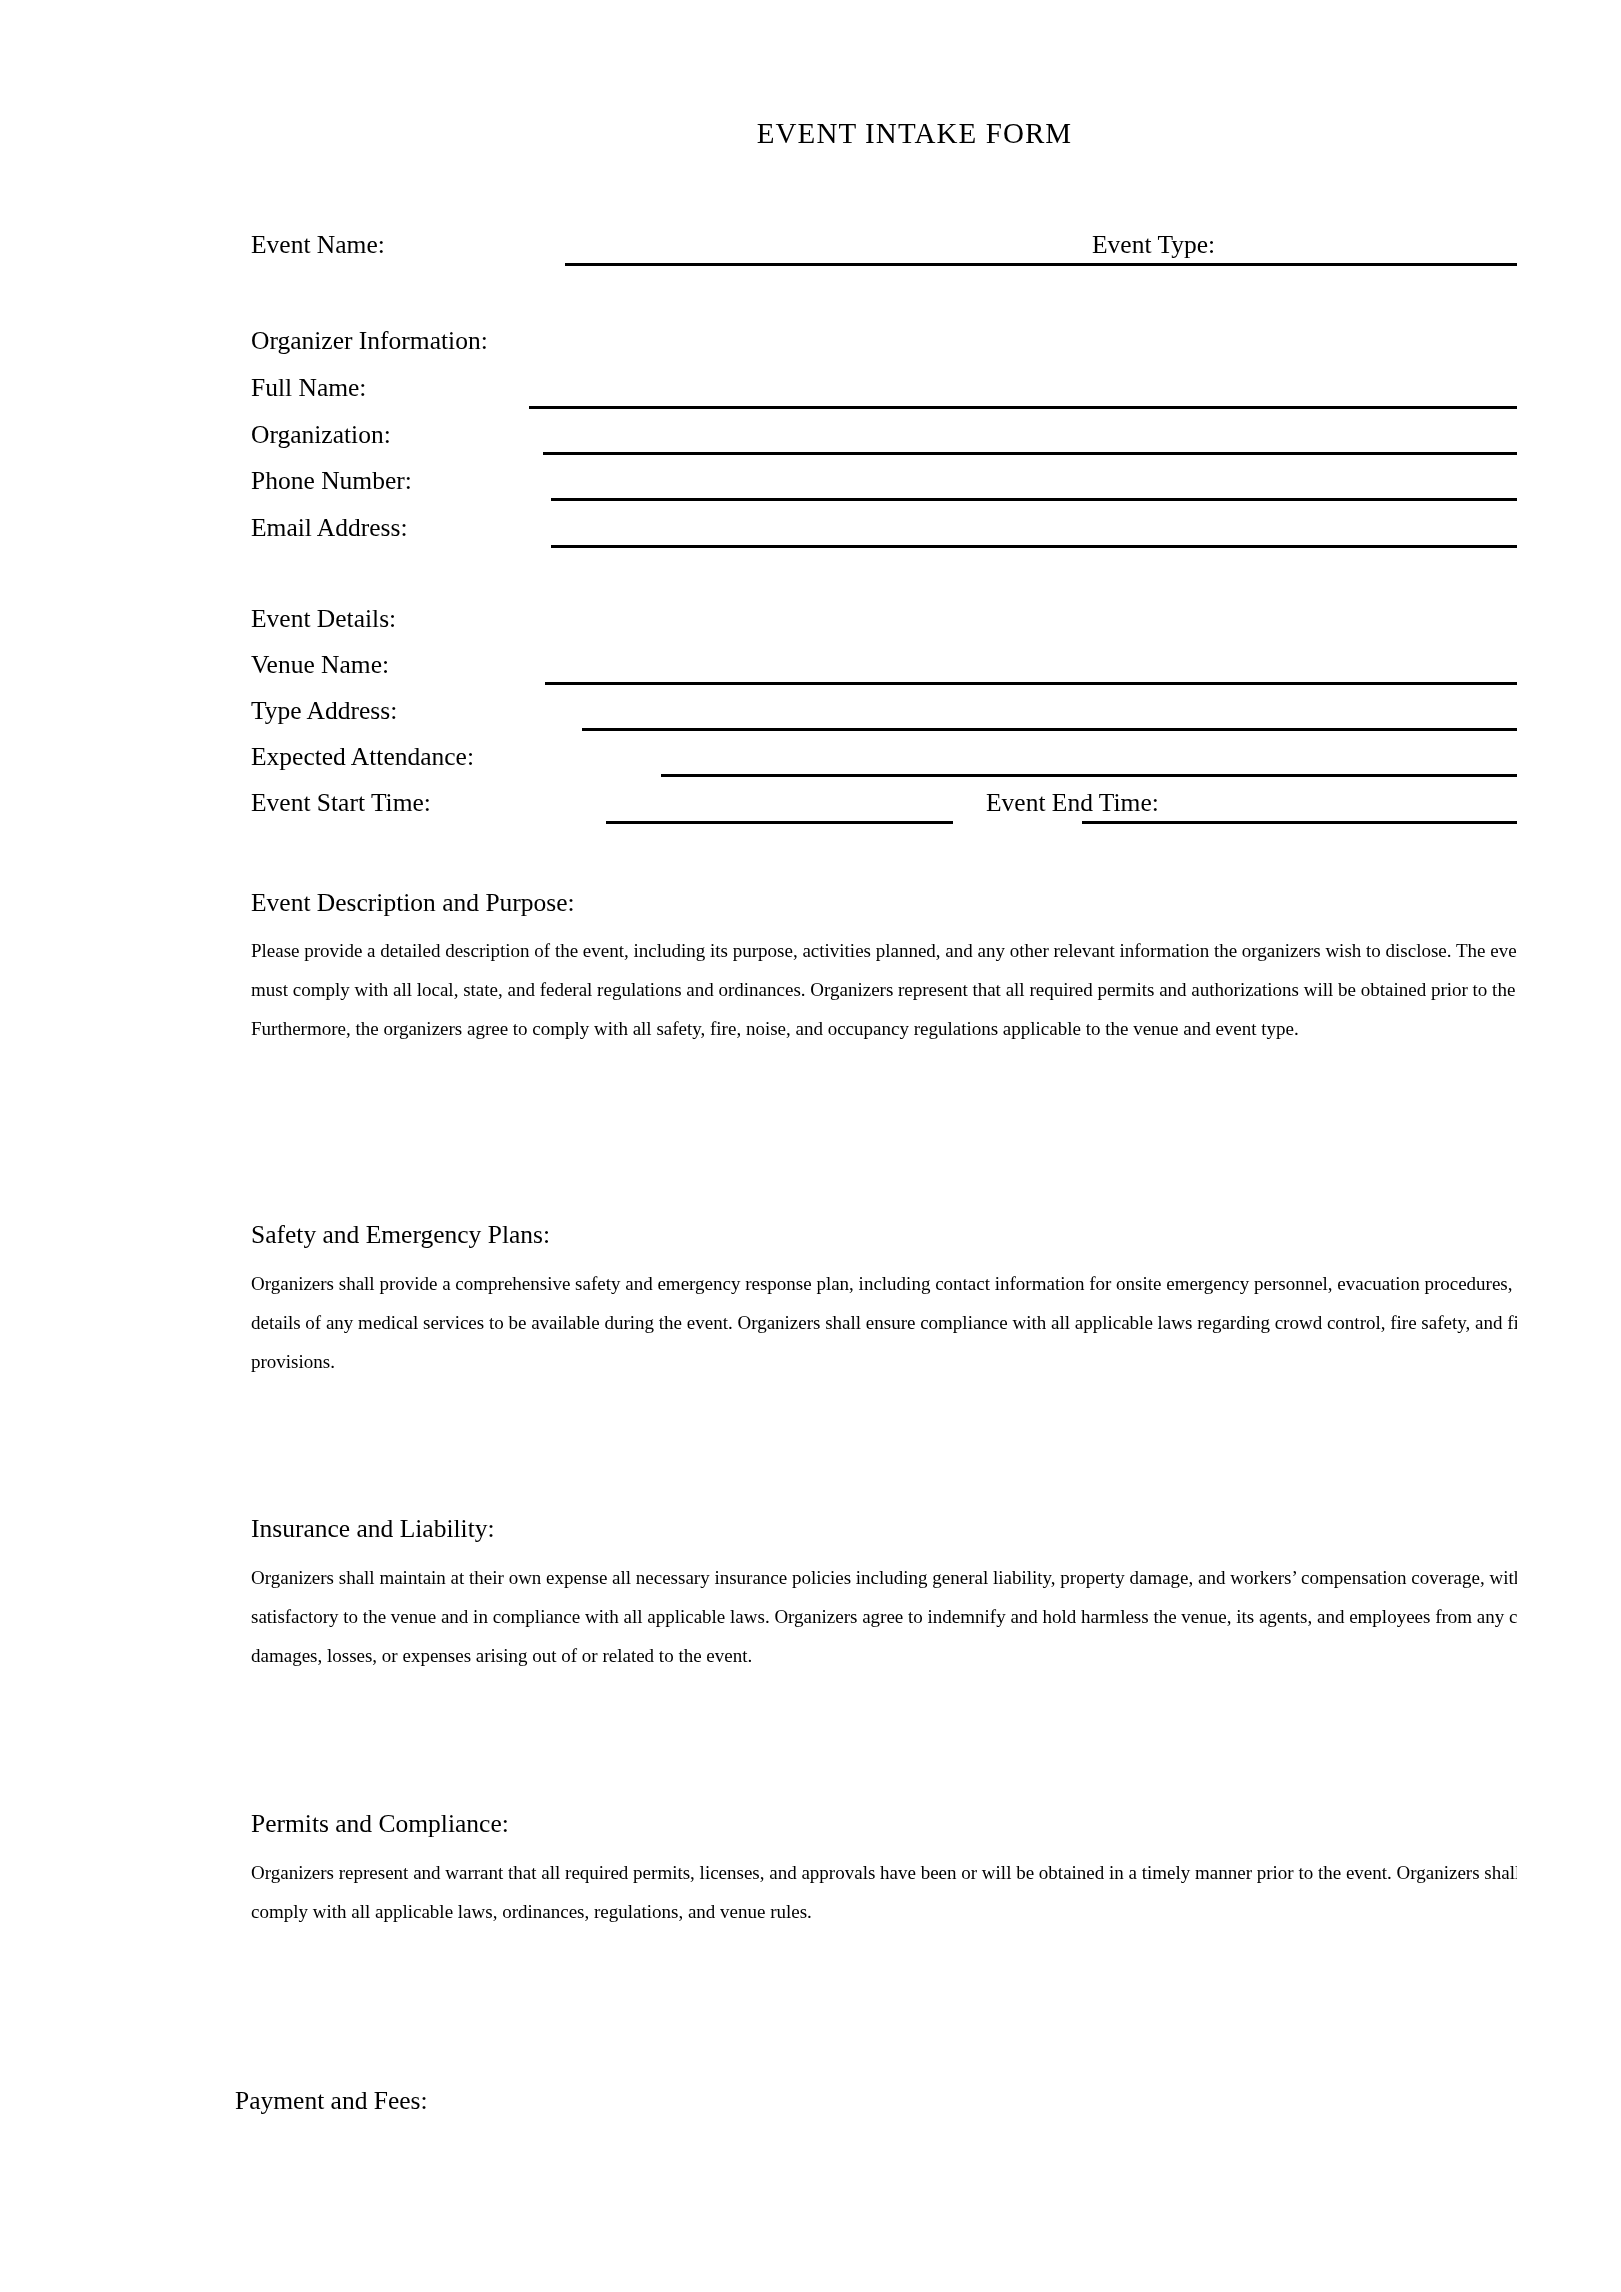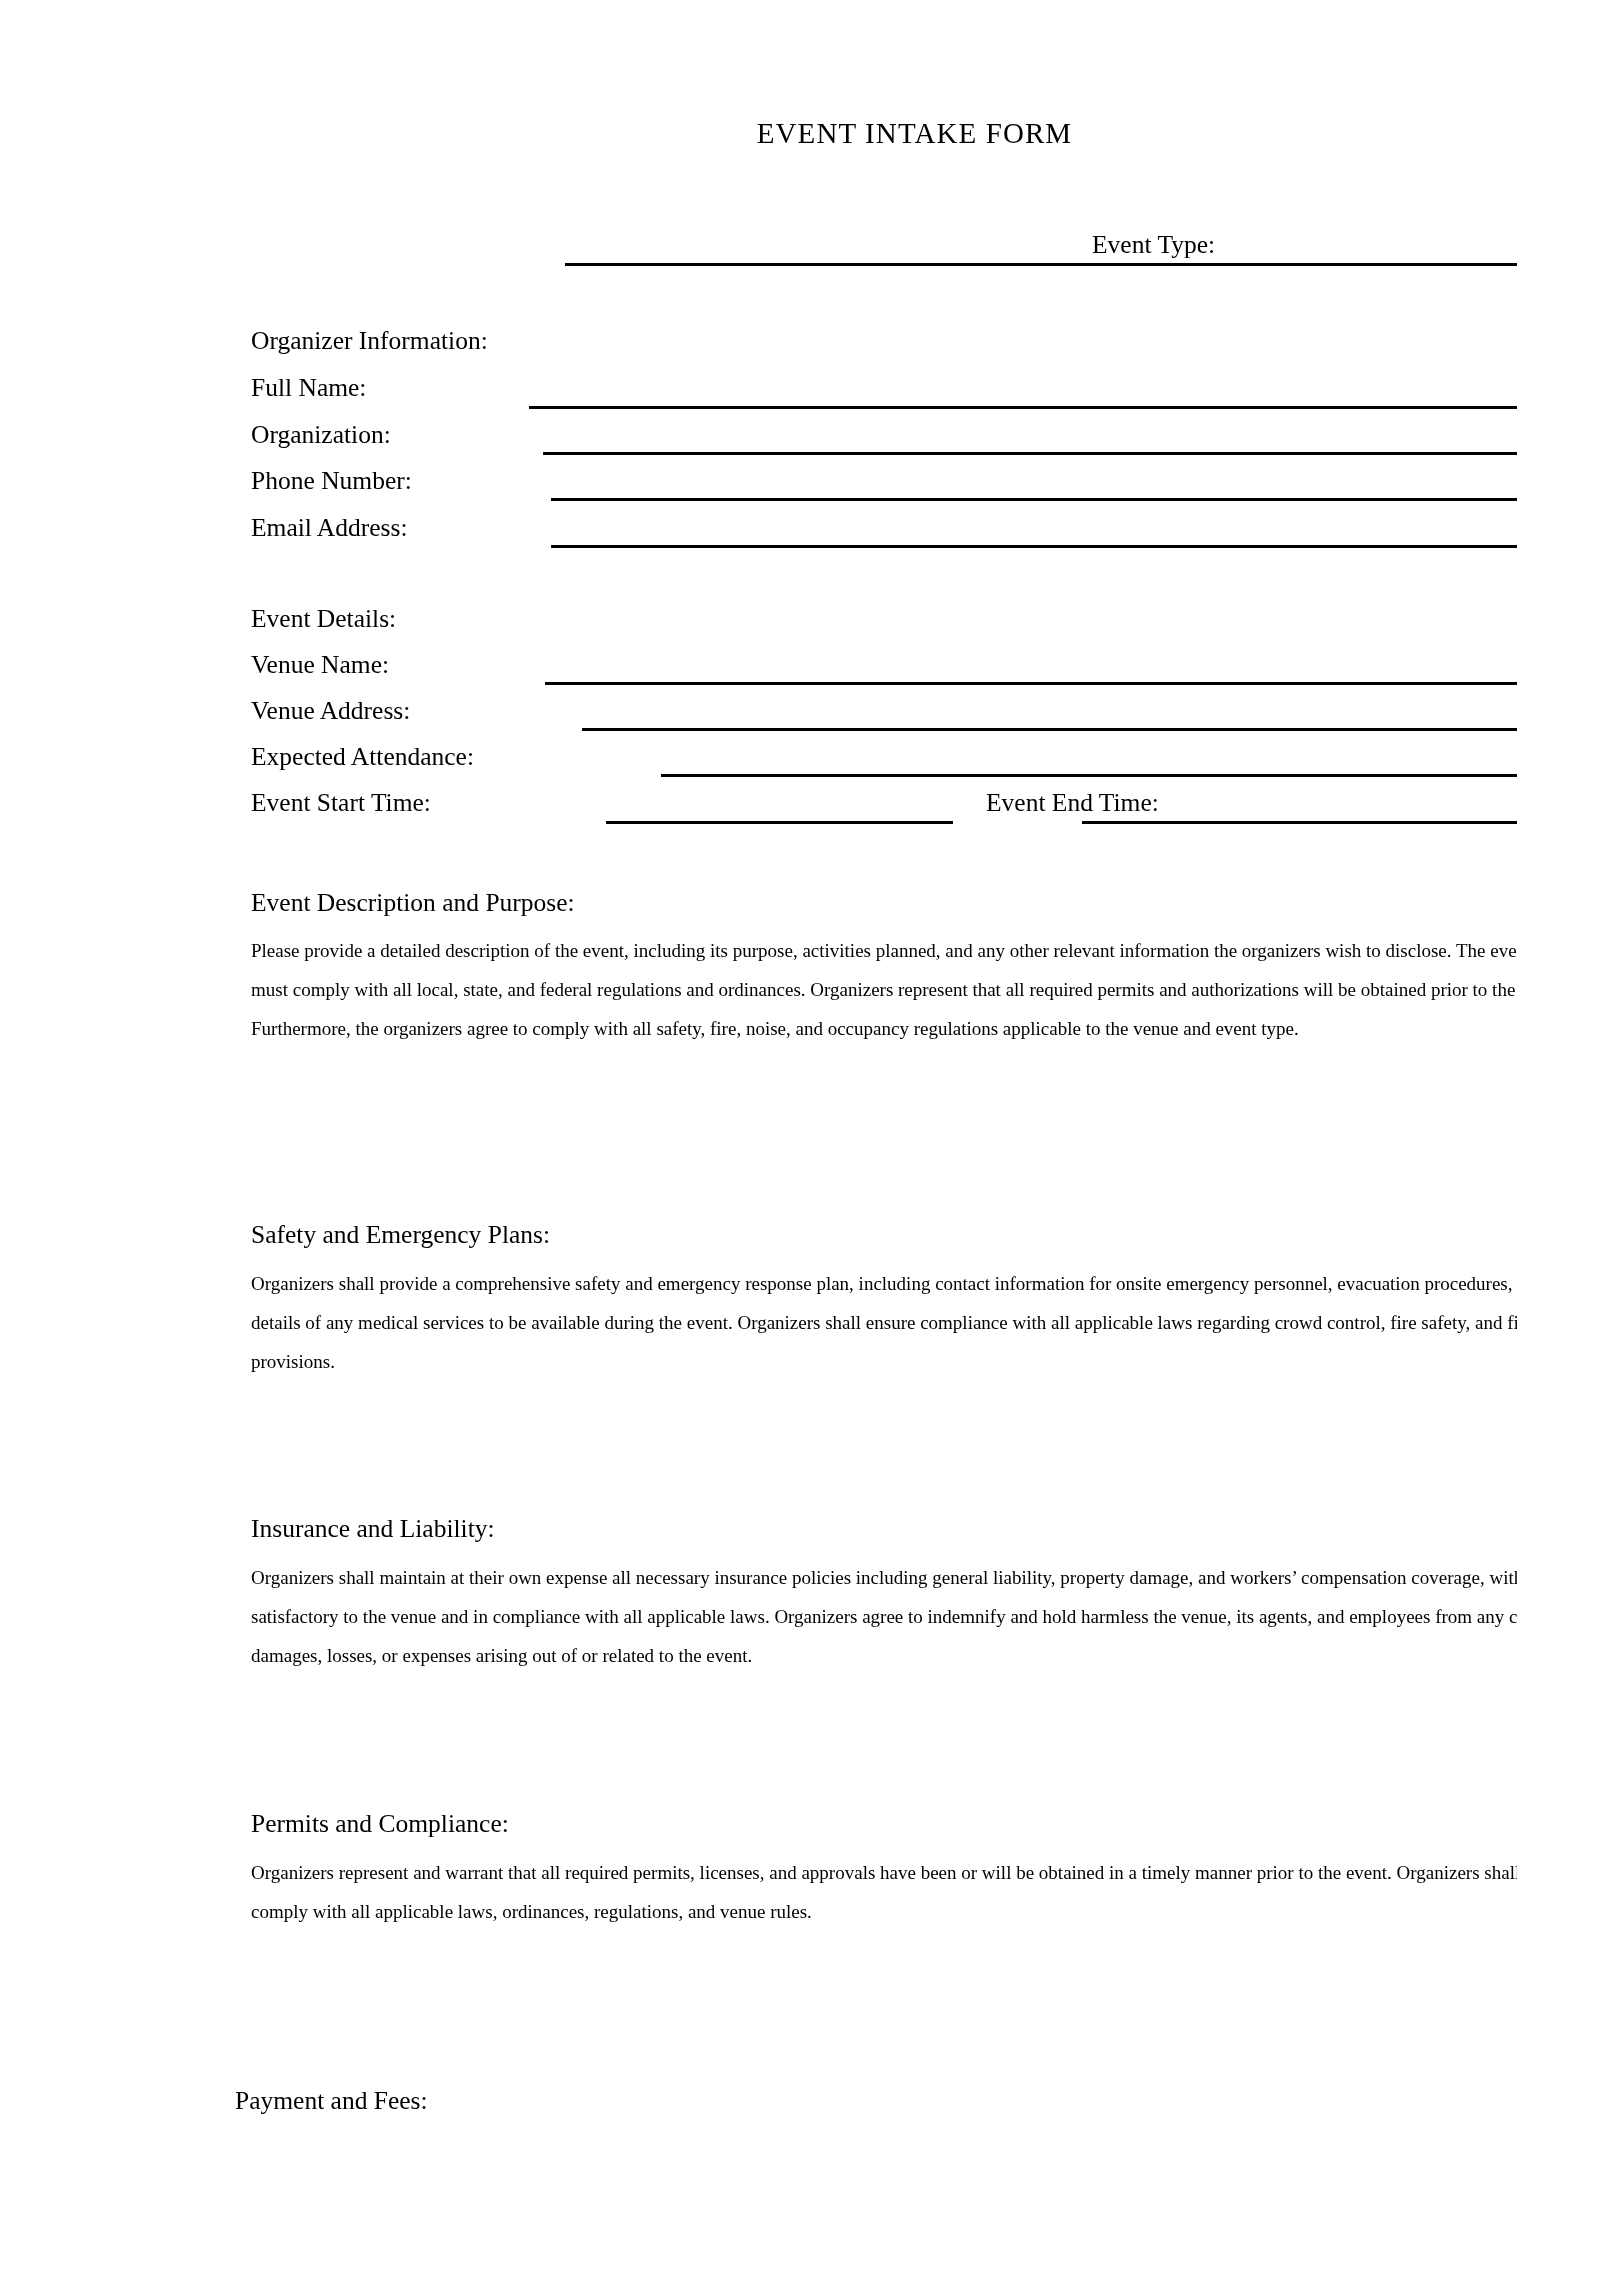--- a/index.html
+++ b/index.html
@@ -71,20 +71,23 @@
     text-align: left;
   }
 </style>
 </head>
 <body>
 
 <div class="page">
 
   <div class="doc-title">EVENT INTAKE FORM</div>
 
+  <div class="field-row" style="left:147px; top:227px; width:1321px;">
+    <span class="field-label">Event Name:</span>
+  </div>
   <div class="rule" style="left:461px; top:263px; width:1007px;"></div>
   <div class="field-label" style="position:absolute; left:988px; top:227px;">Event Type:</div>
 
   <div class="section-heading" style="left:147px; top:323px;">Organizer Information:</div>
 
   <div class="field-label" style="position:absolute; left:147px; top:370px;">Full Name:</div>
   <div class="rule" style="left:425px; top:406px; width:1043px;"></div>
 
   <div class="field-label" style="position:absolute; left:147px; top:417px;text-align:right;">Organization:</div>
   <div class="rule" style="left:439px; top:452px; width:1029px;"></div>
@@ -93,21 +96,21 @@
   <div class="rule" style="left:447px; top:498px; width:1021px;"></div>
 
   <div class="field-label" style="position:absolute; left:147px; top:510px;">Email Address:</div>
   <div class="rule" style="left:447px; top:545px; width:1021px;"></div>
 
   <div class="section-heading" style="left:147px; top:601px;">Event Details:</div>
 
   <div class="field-label" style="position:absolute; left:147px; top:647px;">Venue Name:</div>
   <div class="rule" style="left:441px; top:682px; width:1027px;"></div>
 
-  <div class="field-label" style="position:absolute; left:147px; top:693px;">Venue Address:</div>
+  <div class="field-label" style="position:absolute; left:147px; top:693px;">Type Address:</div>
   <div class="rule" style="left:478px; top:728px; width:990px;"></div>
 
   <div class="field-label" style="position:absolute; left:147px; top:739px;">Expected Attendance:</div>
   <div class="rule" style="left:557px; top:774px; width:912px;"></div>
 
   <div class="field-label" style="position:absolute; left:147px; top:785px;">Event Start Time:</div>
   <div class="rule" style="left:502px; top:821px; width:347px;"></div>
 
   <div class="field-label" style="position:absolute; left:882px; top:785px;">Event End Time:</div>
   <div class="rule" style="left:978px; top:821px; width:490px;"></div>

